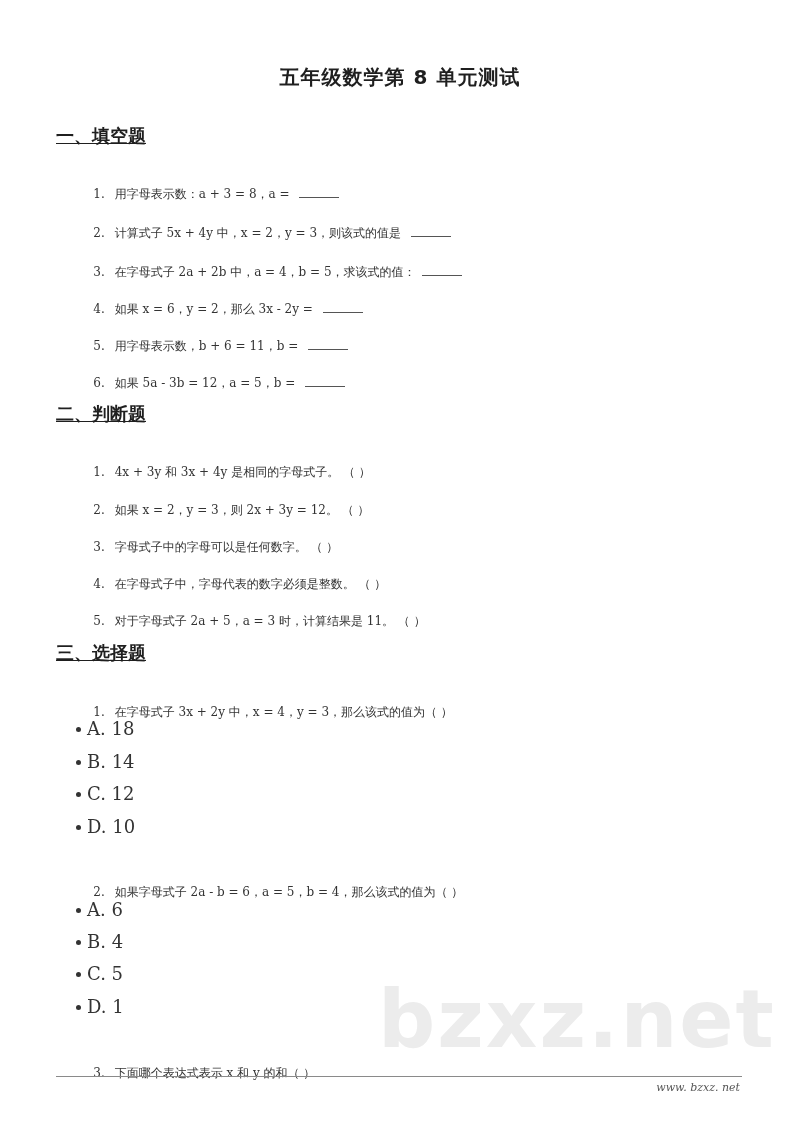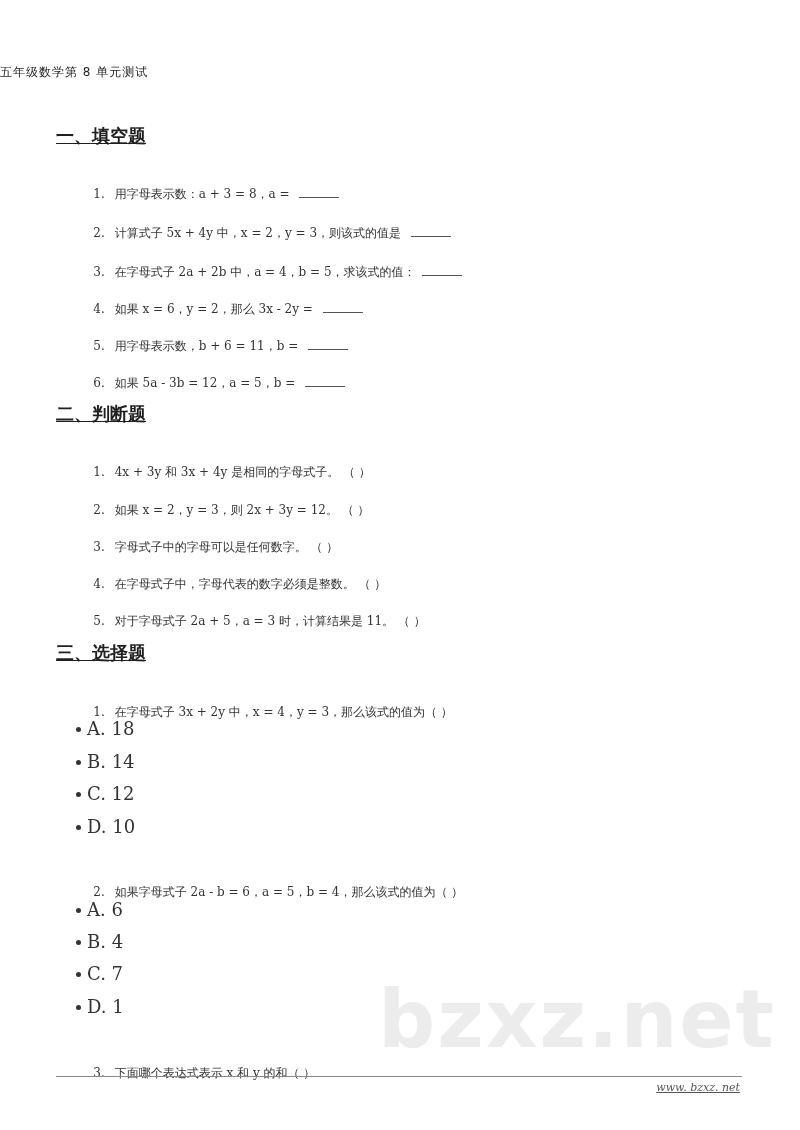--- a/index.html
+++ b/index.html
@@ -9,23 +9,24 @@
       background: #ffffff;
       position: relative;
       overflow: hidden;
       font-family: "DejaVu Serif", "Liberation Serif", serif;
       color: #333333;
     }
     .title {
       position: absolute;
       left: 0; right: 0;
       top: 64px;
+      text-align: center;
       font-family: "DejaVu Sans", "Liberation Sans", sans-serif;
-      font-weight: normal;
-      font-size: 12px;
+      font-weight: bold;
+      font-size: 20px;
       letter-spacing: 1px;
       color: #1f1f1f;
     }
     .section-heading {
       position: absolute;
       left: 56px;
       font-family: "DejaVu Sans", "Liberation Sans", sans-serif;
       font-weight: bold;
       font-size: 18px;
       color: #1f1f1f;
@@ -85,21 +86,20 @@
       top: 1076px;
       border-top: 1px solid #8a8a8a;
     }
     .footer-url {
       position: absolute;
       right: 60px;
       top: 1081px;
       font-style: italic;
       font-size: 11px;
       color: #555;
-      text-decoration: underline;
     }
   </style>
 </head>
 <body>
 
 <div class="watermark">bzxz.net</div>
 
 <div class="content">
   <div class="title">五年级数学第 8 单元测试</div>
 
@@ -150,21 +150,21 @@
   <div class="opt" style="top:719px"><span class="bullet"></span><span>A. 18</span></div>
   <div class="opt" style="top:752px"><span class="bullet"></span><span>B. 14</span></div>
   <div class="opt" style="top:784px"><span class="bullet"></span><span>C. 12</span></div>
   <div class="opt" style="top:817px"><span class="bullet"></span><span>D. 10</span></div>
 
   <div class="q" style="top:862px">
     <span class="num">2.</span><span>如果字母式子 2a - b = 6，a = 5，b = 4，那么该式的值为（ ）</span>
   </div>
   <div class="opt" style="top:900px"><span class="bullet"></span><span>A. 6</span></div>
   <div class="opt" style="top:932px"><span class="bullet"></span><span>B. 4</span></div>
-  <div class="opt" style="top:964px"><span class="bullet"></span><span>C. 7</span></div>
+  <div class="opt" style="top:964px"><span class="bullet"></span><span>C. 5</span></div>
   <div class="opt" style="top:997px"><span class="bullet"></span><span>D. 1</span></div>
 
   <div class="q" style="top:1043px">
     <span class="num">3.</span><span>下面哪个表达式表示 x 和 y 的和（ ）</span>
   </div>
 
   <div class="footer-rule"></div>
   <div class="footer-url">www. bzxz. net</div>
 </div>
 

